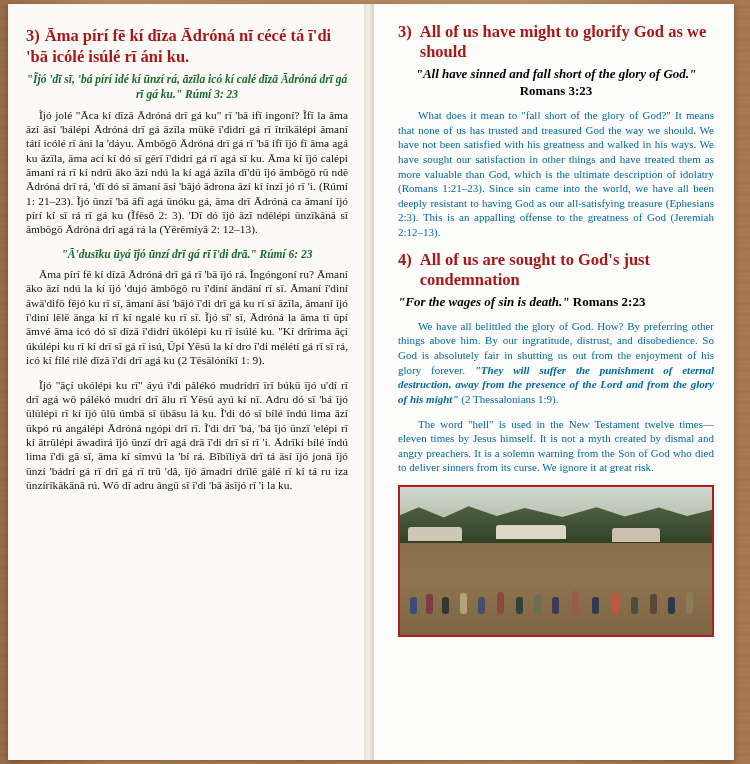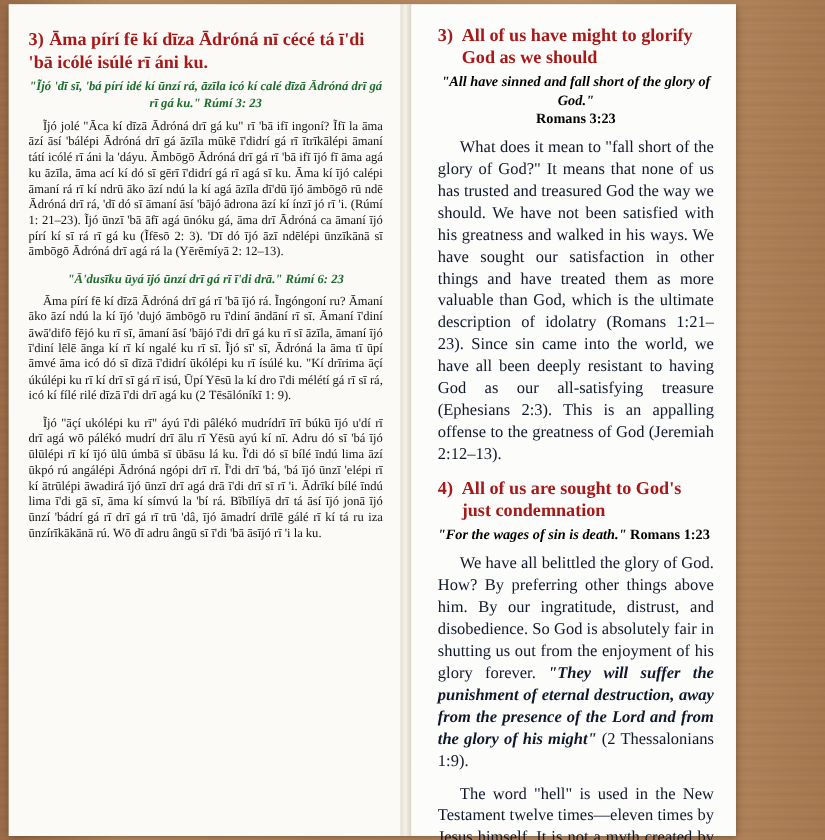--- a/index.html
+++ b/index.html
@@ -23,21 +23,21 @@
         rgba(120,80,50,0.10) 0px,
         rgba(160,115,75,0.05) 3px,
         rgba(110,72,44,0.12) 7px,
         rgba(170,125,85,0.04) 11px),
       linear-gradient(90deg, #9d6e4a 0%, #c09468 14%, #b88a60 40%, #c49a70 70%, #a87a52 100%);
   }
   .pamphlet {
     position: absolute;
     left: 8px;
     top: 4px;
-    width: 661px;
+    width: 726px;
     height: 756px;
     background: #fdfdfb;
     box-shadow: 0 2px 7px rgba(60,35,15,0.5);
   }
   .panel {
     position: absolute;
     top: 0;
     bottom: 0;
     box-sizing: border-box;
   }
@@ -104,24 +104,24 @@
   .r-verse {
     font-size: 13px;
     line-height: 1.3;
     margin: 0 0 8px 0;
     text-align: center;
   }
   .r-verse .q { font-style: italic; font-weight: bold; }
   .r-verse .ref { font-weight: bold; }
   .r-verse.left { text-align: left; }
   .r-body {
-    font-size: 15px;
+    font-size: 11px;
     line-height: 1.33;
     text-align: justify;
-    color: #0f172a;
+    color: #0369a1;
     margin: 0 0 10px 0;
     text-indent: 20px;
   }
   .r-body .ital { font-style: italic; font-weight: bold; }
   .photo {
     margin-top: 6px;
     width: 100%;
     height: 152px;
     border: 2px solid #b31c1c;
     box-sizing: border-box;
@@ -181,21 +181,21 @@
 
     <p class="r-body">What does it mean to "fall short of the glory of God?" It means that none of us has trusted and treasured God the way we should. We have not been satisfied with his greatness and walked in his ways. We have sought our satisfaction in other things and have treated them as more valuable than God, which is the ultimate description of idolatry (Romans 1:21–23). Since sin came into the world, we have all been deeply resistant to having God as our all-satisfying treasure (Ephesians 2:3). This is an appalling offense to the greatness of God (Jeremiah 2:12–13).</p>
 
     <h2 class="r-head">
       <span class="num">4)</span>
       <span>All of us are sought to God's just condemnation</span>
     </h2>
 
     <p class="r-verse left">
       <span class="q">"For the wages of sin is death."</span>
-      <span class="ref">Romans 1:23</span>
+      <span class="ref">Romans 2:23</span>
     </p>
 
     <p class="r-body">
       <span>We have all belittled the glory of God. How? By preferring other things above him. By our ingratitude, distrust, and disobedience. So God is absolutely fair in shutting us out from the enjoyment of his glory forever. </span><span class="ital">"They will suffer the punishment of eternal destruction, away from the presence of the Lord and from the glory of his might"</span><span> (2 Thessalonians 1:9).</span>
     </p>
 
     <p class="r-body">The word "hell" is used in the New Testament twelve times—eleven times by Jesus himself. It is not a myth created by dismal and angry preachers. It is a solemn warning from the Son of God who died to deliver sinners from its curse. We ignore it at great risk.</p>
 
     <div class="photo">
       <div class="sky"></div>

